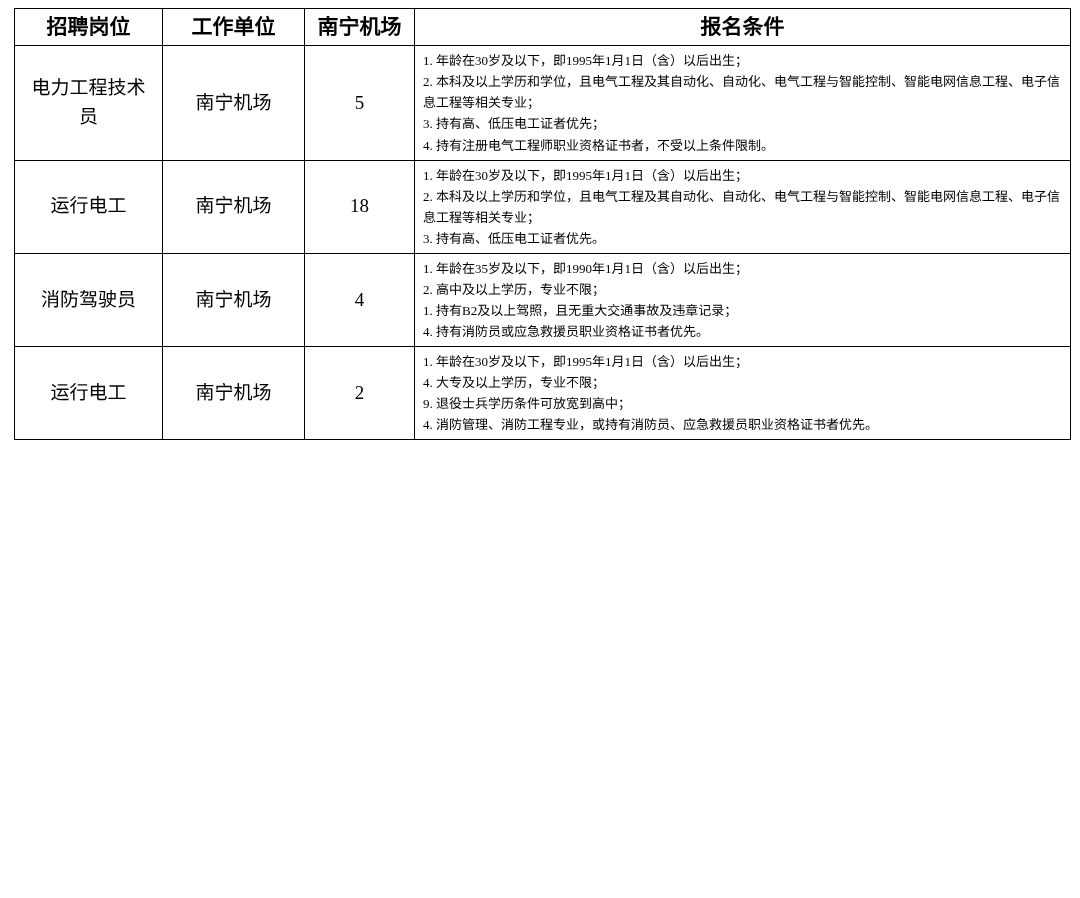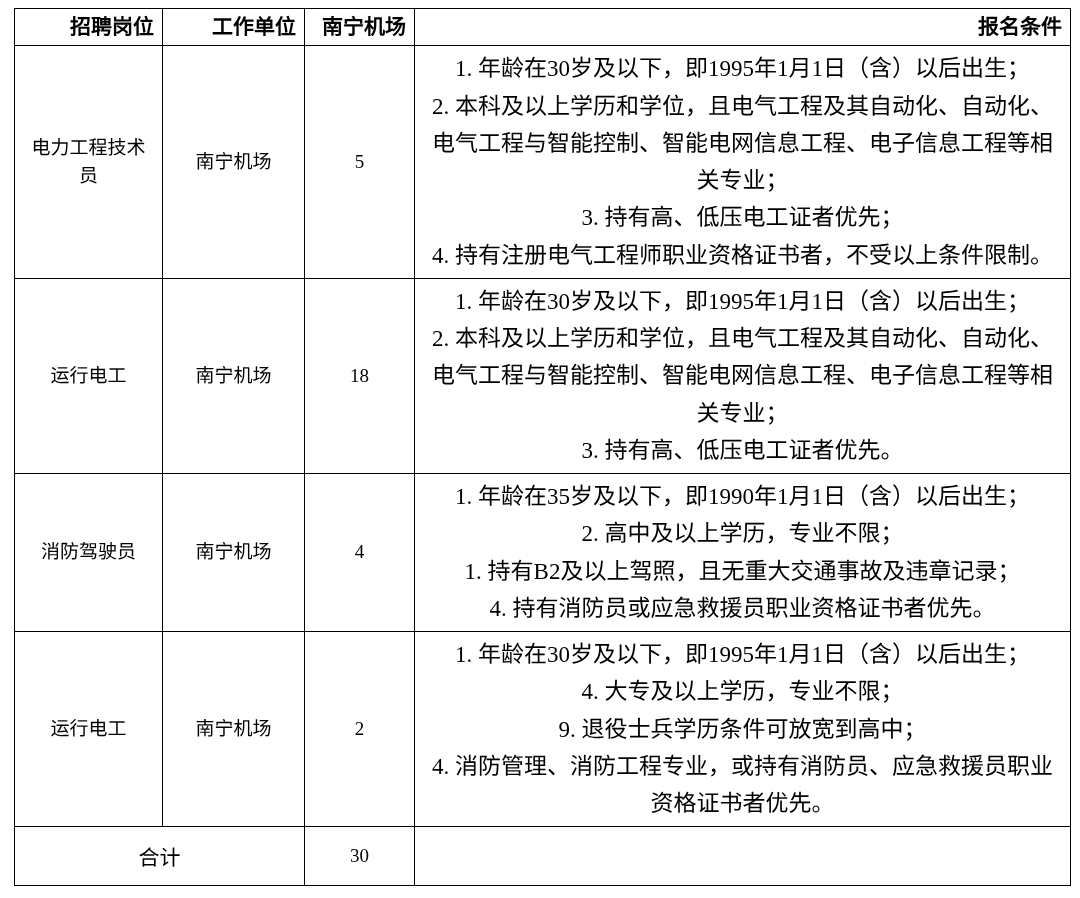--- a/index.html
+++ b/index.html
@@ -27,41 +27,41 @@
     table-layout: fixed;
     border: 1px solid #000;
   }
   table.recruit th, table.recruit td {
     border: 1px solid #000000;
     vertical-align: middle;
     padding: 4px 8px;
     box-sizing: border-box;
   }
   thead th {
-    text-align: right;
+    text-align: center;
     font-weight: bold;
     font-size: 21px;
     line-height: 1.35;
     padding: 12px 6px;
   }
   col.c-post { width: 148px; }
   col.c-unit { width: 142px; }
   col.c-count { width: 110px; }
   col.c-cond { width: 656px; }
 
   td.post, td.unit, td.count {
     text-align: center;
     font-size: 19px;
     line-height: 1.5;
   }
   td.post { padding: 6px 10px; }
   td.cond {
-    font-size: 23px;
+    font-size: 13px;
     line-height: 1.62;
-    text-align: center;
+    text-align: left;
     padding: 10px 10px 10px 12px;
   }
   td.cond .line {
     display: block;
     text-indent: 0;
     word-break: break-all;
   }
   tr.total td.total-label {
     text-align: center;
     font-size: 21px;
@@ -129,20 +129,15 @@
         <td class="post">运行电工</td>
         <td class="unit">南宁机场</td>
         <td class="count">2</td>
         <td class="cond">
           <span class="line">1. 年龄在30岁及以下，即1995年1月1日（含）以后出生；</span>
           <span class="line">4. 大专及以上学历，专业不限；</span>
           <span class="line">9. 退役士兵学历条件可放宽到高中；</span>
           <span class="line">4. 消防管理、消防工程专业，或持有消防员、应急救援员职业资格证书者优先。</span>
         </td>
       </tr>
-      <tr class="total">
-        <td class="total-label" colspan="2">合计</td>
-        <td class="total-count">30</td>
-        <td class="total-empty"></td>
-      </tr>
     </tbody>
   </table>
 </div>
 
 </body></html>

